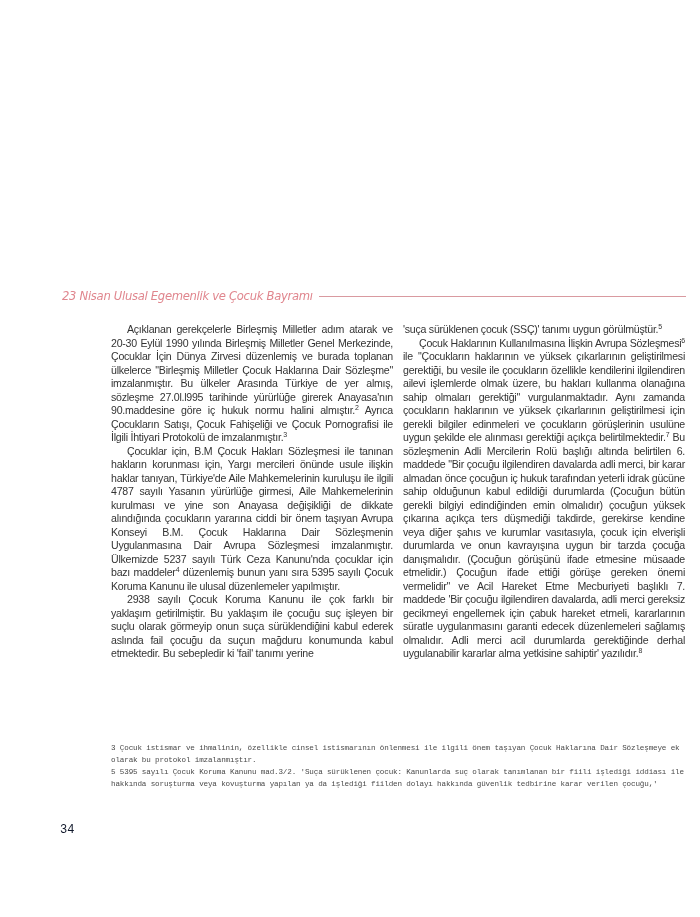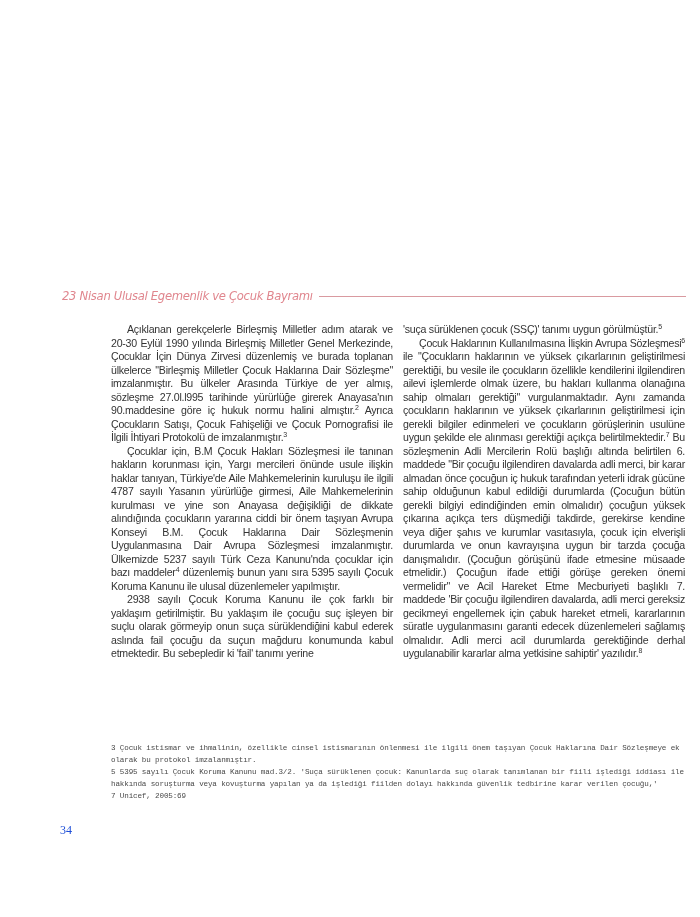--- a/index.html
+++ b/index.html
@@ -78,23 +78,23 @@
       font-size: 7.6px;
       line-height: 12px;
       letter-spacing: -0.15px;
       color: #4a4a4a;
     }
     .footnotes .fn { margin: 0; }
     .page-number {
       position: absolute;
       left: 60px;
       top: 823px;
-      font-family: Liberation Serif, serif;
+      font-family: Liberation Mono, monospace;
       font-size: 12px;
-      color: #1d4ed8;
+      color: #0f172a;
     }
   </style>
 </head>
 <body>
 
 <div class="page">
 
   <div class="running-header">
     <span class="title">23 Nisan Ulusal Egemenlik ve Çocuk Bayramı</span>
     <span class="rule"></span>
@@ -117,18 +117,17 @@
       <span>'suça sürüklenen çocuk (SSÇ)' tanımı uygun görülmüştür.</span><sup>5</sup>
     </p>
     <p class="last">
       <span>Çocuk Haklarının Kullanılmasına İlişkin Avrupa Sözleşmesi</span><sup>6</sup><span>  ile "Çocukların haklarının ve yüksek çıkarlarının geliştirilmesi gerektiği, bu vesile ile çocukların özellikle kendilerini ilgilendiren ailevi işlemlerde olmak üzere, bu hakları kullanma olanağına sahip olmaları gerektiği" vurgulanmaktadır. Aynı zamanda çocukların haklarının ve yüksek çıkarlarının geliştirilmesi için gerekli bilgiler edinmeleri ve çocukların görüşlerinin usulüne uygun şekilde ele alınması gerektiği açıkça  belirtilmektedir.</span><sup>7</sup><span>  Bu sözleşmenin Adli Mercilerin Rolü başlığı altında belirtilen 6. maddede "Bir çocuğu ilgilendiren davalarda adli merci, bir karar almadan önce çocuğun iç hukuk tarafından yeterli idrak gücüne sahip olduğunun kabul edildiği durumlarda (Çocuğun bütün gerekli bilgiyi edindiğinden emin olmalıdır) çocuğun yüksek çıkarına açıkça ters düşmediği takdirde, gerekirse kendine veya diğer şahıs ve kurumlar vasıtasıyla, çocuk için elverişli durumlarda ve onun kavrayışına uygun bir tarzda çocuğa danışmalıdır. (Çocuğun görüşünü ifade etmesine müsaade etmelidir.) Çocuğun ifade ettiği görüşe gereken önemi vermelidir" ve Acil Hareket Etme Mecburiyeti başlıklı 7. maddede 'Bir  çocuğu  ilgilendiren davalarda, adli merci gereksiz gecikmeyi engellemek için çabuk hareket etmeli, kararlarının süratle uygulanmasını garanti edecek düzenlemeleri sağlamış olmalıdır. Adli merci acil durumlarda gerektiğinde derhal uygulanabilir kararlar alma yetkisine sahiptir'  yazılıdır.</span><sup>8</sup>
     </p>
   </div>
 
   <div class="footnotes">
     <p class="fn">3 Çocuk istismar ve ihmalinin, özellikle cinsel istismarının önlenmesi ile ilgili önem taşıyan Çocuk Haklarına Dair Sözleşmeye ek olarak bu protokol imzalanmıştır.</p>
     <p class="fn">5 5395 sayılı Çocuk Koruma Kanunu mad.3/2. 'Suça sürüklenen çocuk: Kanunlarda suç olarak tanımlanan bir fiili işlediği iddiası ile hakkında soruşturma veya kovuşturma yapılan ya da işlediği fiilden dolayı hakkında güvenlik tedbirine karar verilen çocuğu,'</p>
-    <p class="fn">7 Unicef, 2005:69</p>
   </div>
 
   <div class="page-number">34</div>
 
 </div>
 
 </body></html>

